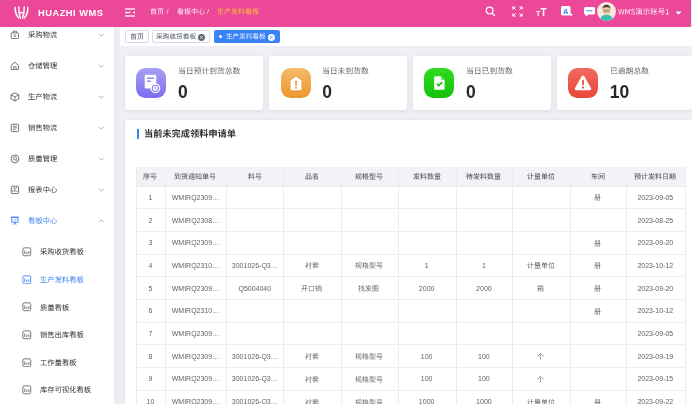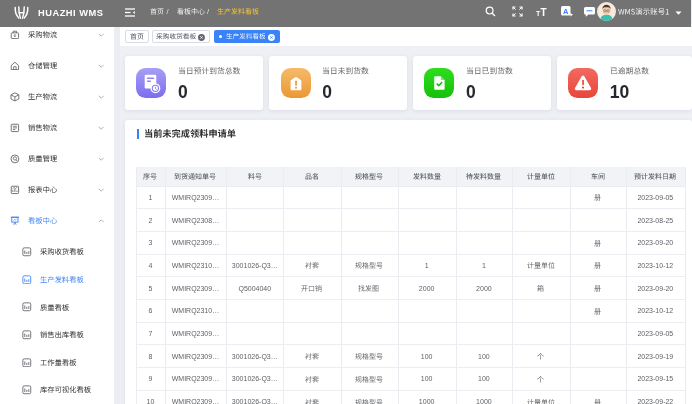--- a/index.html
+++ b/index.html
@@ -1,18 +1,18 @@
 <!DOCTYPE html>
 <html><head><meta charset="utf-8"><style>
 *{margin:0;padding:0;box-sizing:border-box}
 html,body{width:692px;height:404px;overflow:hidden;background:#eef0f5;font-family:"Liberation Sans",sans-serif;position:relative}
 .abs{position:absolute}
 </style></head><body>
 
-<div class="abs" style="left:0;top:0;width:691px;height:27px;background:#737373">
+<div class="abs" style="left:0;top:0;width:691px;height:27px;background:#ec4899">
 <svg class="abs" style="left:13px;top:4.5px" width="17" height="17" viewBox="0 0 34 34">
 <g fill="none" stroke="#fff" stroke-width="2.9" stroke-linecap="round">
 <path d="M4.5 5 C4 14 6.5 21 11.5 26"></path>
 <path d="M29.5 5 C30 14 27.5 21 22.5 26"></path>
 <path d="M11.5 4 C11.5 13 12.5 20 15 26.5"></path>
 <path d="M22.5 4 C22.5 13 21.5 20 19 26.5"></path>
 <path d="M12.5 15.5 H21.5"></path>
 </g>
     </svg>
 <div class="abs" style="left:38px;top:7.5px;line-height:10px;color:#fff;font-size:9.3px;font-weight:bold;letter-spacing:.5px">HUAZHI WMS</div>

